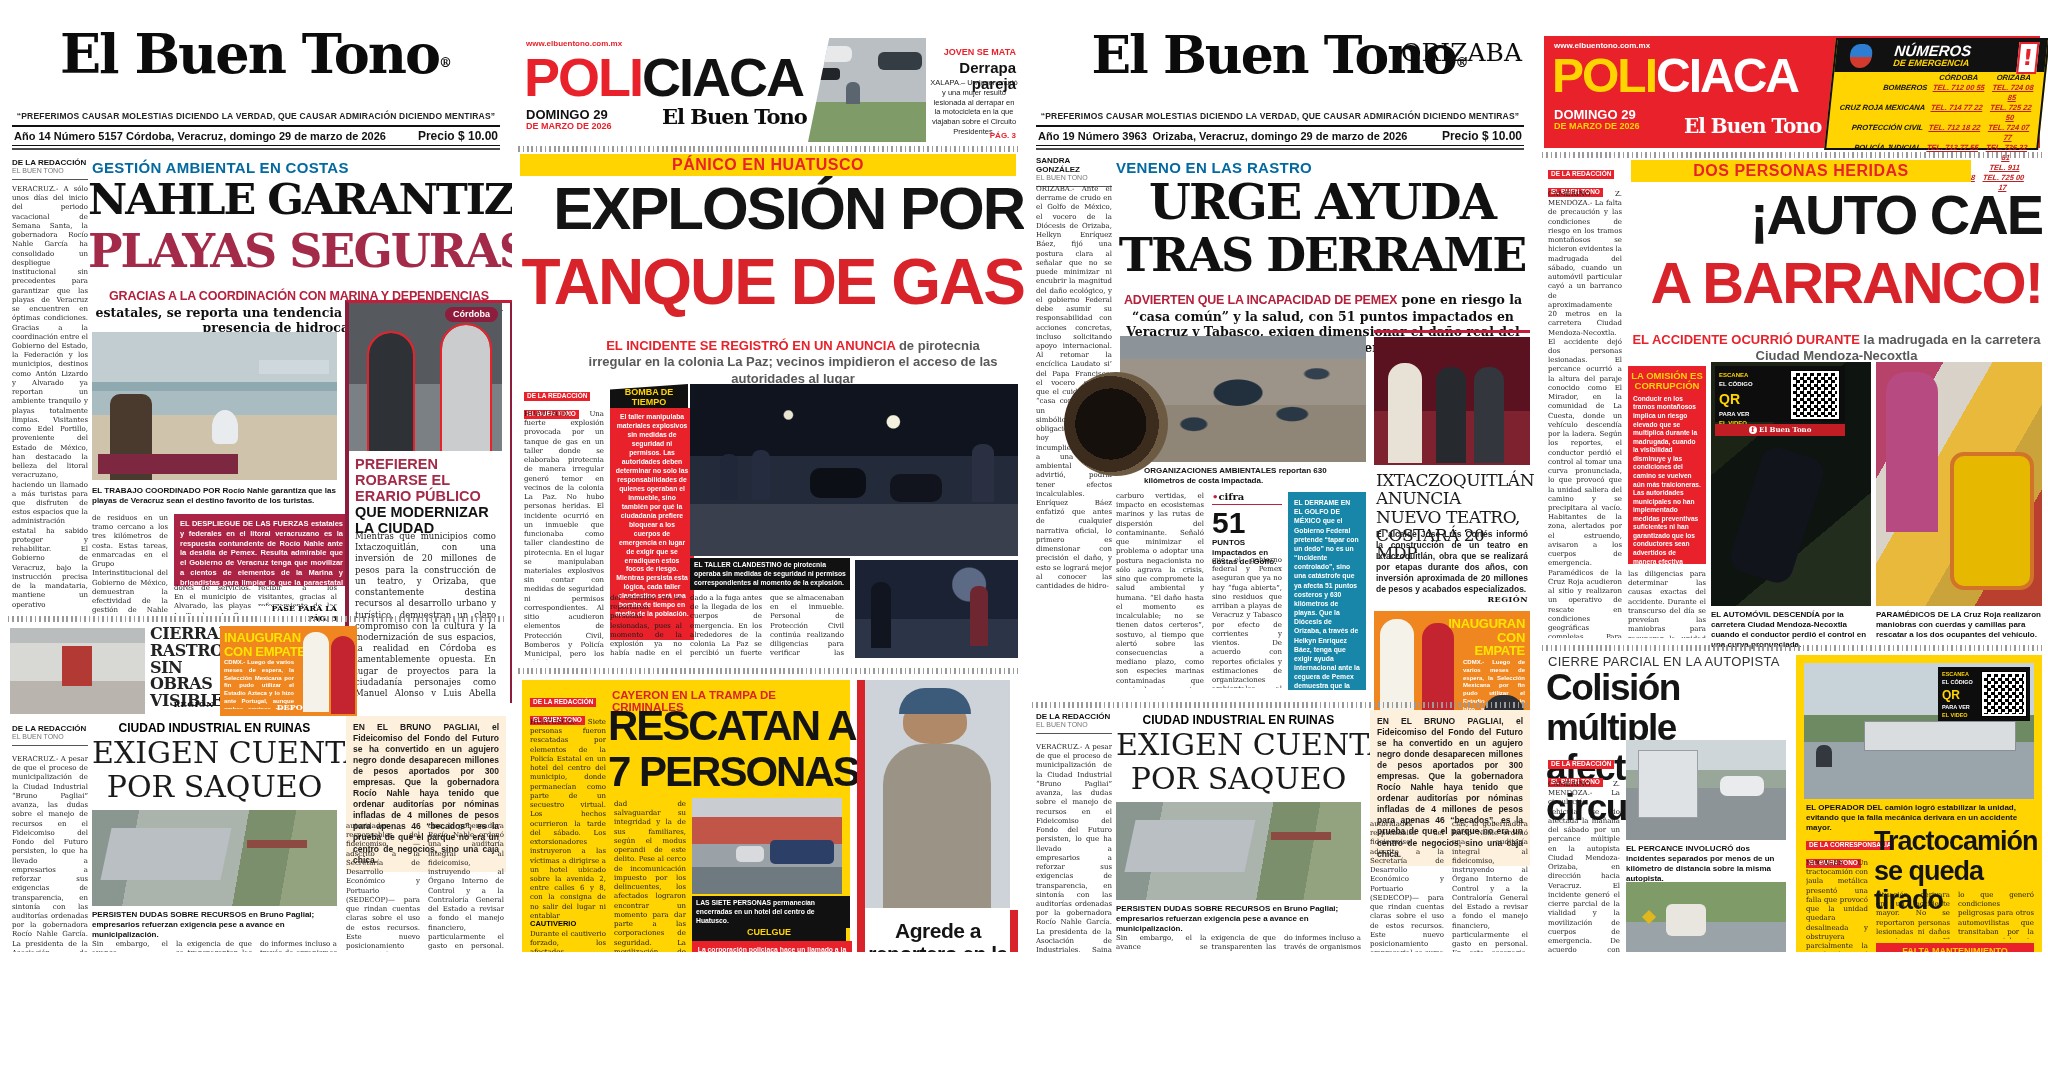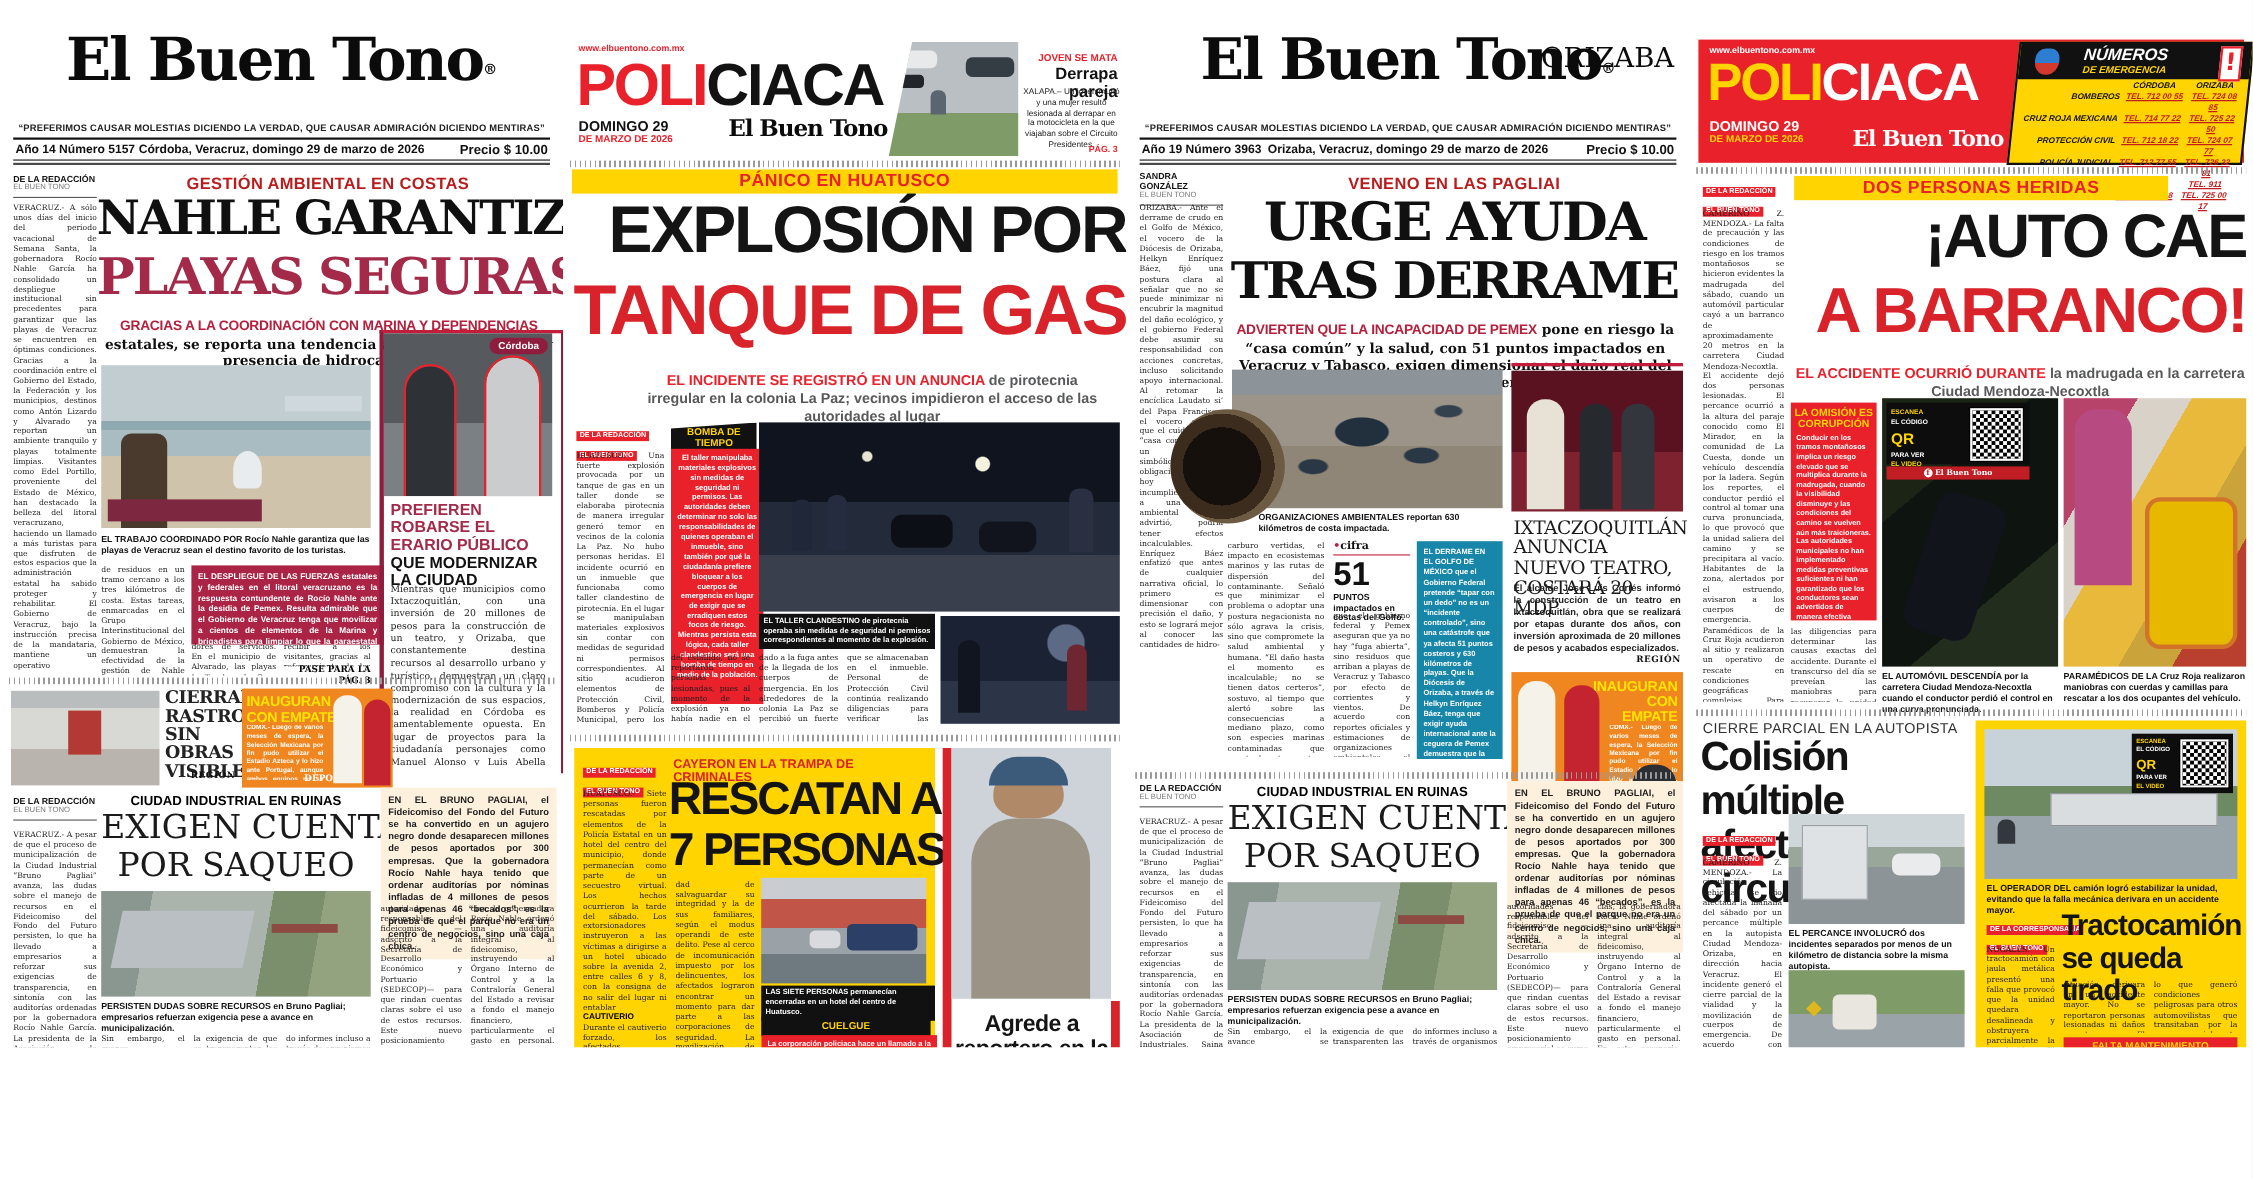--- a/index.html
+++ b/index.html
@@ -17,21 +17,21 @@
   .infobar{border-top:2px solid #111;border-bottom:1px solid #111;height:18px}
   .rule2{border-top:2px solid #4a4a4a}
   .issue{font:bold 11px/18px "Liberation Sans",sans-serif;color:#111}
   .dotsep{height:6px;background:repeating-linear-gradient(90deg,#9a9a9a 0 1.5px,transparent 1.5px 4.5px)}
   
   .bt{font:7px/1.32 "DejaVu Serif",serif;text-align:justify;color:#1c1c1c;overflow:hidden}
   .byline-n{font:bold 8px/1.15 "Liberation Sans",sans-serif;color:#111}
   .byline-p{font:7px/1.2 "Liberation Sans",sans-serif;color:#777;border-bottom:1px solid #555;padding-bottom:3px}
   .chip{display:inline-block;background:#e8212b;color:#fff;font:bold 6.5px/1.35 "Liberation Sans",sans-serif;
         padding:0 3px;margin-bottom:1px}
-  .kicker{font:bold 15px/1.1 "Liberation Sans",sans-serif;color:#b91c1c;text-align:center;letter-spacing:.3px}
+  .kicker{font:bold 15px/1.1 "Liberation Sans",sans-serif;color:#0369a1;text-align:left;letter-spacing:.3px}
   .hl-serif{font-family:"DejaVu Serif",serif;font-weight:bold;text-align:center;letter-spacing:-2px;
             line-height:1.02;white-space:nowrap}
   .deck{font:bold 12.5px/1.25 "DejaVu Serif",serif;color:#101010;text-align:center}
   .deck .lead-in{color:#b5203c;font-family:"Liberation Sans",sans-serif;letter-spacing:-.2px}
   .cap{font:bold 8px/1.25 "Liberation Sans",sans-serif;color:#111;text-align:left}
   .jump{font:bold 8px/1.2 "DejaVu Serif",serif;text-align:right}
   .quotebox{background:#ab2345;color:#fff;font:bold 7.5px/1.3 "Liberation Sans",sans-serif;
             text-align:justify;padding:5px 6px}
   .notebox{background:#fdf0dd;font:bold 8.5px/1.3 "Liberation Sans",sans-serif;color:#1d1d1d;
            text-align:justify;padding:6px 7px}
@@ -290,21 +290,21 @@
       <span class="issue abs" style="right:2px;font-size:12px">Precio $ 10.00</span>
     </div>
     <div class="abs rule2" style="left:12px;right:12px;top:148px"></div>
 
     <div class="abs" style="left:12px;top:156px;width:76px">
       <div class="byline-n">SANDRA GONZÁLEZ</div>
       <div class="byline-p">EL BUEN TONO</div>
     </div>
     <div class="abs bt" style="left:12px;top:185px;width:76px;height:430px">ORIZABA.- Ante el derrame de crudo en el Golfo de México, el vocero de la Diócesis de Orizaba, Helkyn Enríquez Báez, fijó una postura clara al señalar que no se puede minimizar ni encubrir la magnitud del daño ecológico, y el gobierno Federal debe asumir su responsabilidad con acciones concretas, incluso solicitando apoyo internacional.  Al retomar la encíclica Laudato si’ del Papa Francisco, el vocero subrayó que el cuidado de la “casa común” no es un discurso simbólico, sino una obligación ética que hoy se está incumpliendo frente a una crisis ambiental que, advirtió, podría tener efectos incalculables.  Enríquez Báez enfatizó que antes de cualquier narrativa oficial, lo primero es dimensionar con precisión el daño, y esto se logrará mejor al conocer las cantidades de hidro-</div>
 
-    <div class="abs kicker" style="left:92px;right:8px;top:160px">VENENO EN LAS PAGLIAI</div>
+    <div class="abs kicker" style="left:92px;right:8px;top:160px">VENENO EN LAS RASTRO</div>
     <div class="abs hl-serif" style="left:88px;right:4px;top:178px;font-size:48px;color:#101010">URGE AYUDA</div>
     <div class="abs hl-serif" style="left:88px;right:4px;top:232px;font-size:46px;color:#101010">TRAS DERRAME</div>
     <div class="abs deck" style="left:94px;right:8px;top:292px">
       <span class="lead-in">ADVIERTEN QUE LA INCAPACIDAD DE PEMEX</span><span> pone en riesgo la “casa común” y la salud, con 51 puntos impactados en Veracruz y Tabasco, exigen dimensionar el daño real del derrame petrolero</span>
     </div>
 
     <div class="ph ph-oil" style="left:96px;top:336px;width:246px;height:126px"></div>
     <div class="ph ph-turt" style="left:40px;top:372px;width:104px;height:104px;border-radius:50%"></div>
     <div class="abs cap" style="left:120px;top:466px;width:222px">ORGANIZACIONES AMBIENTALES reportan 630 kilómetros de costa impactada.</div>
 

